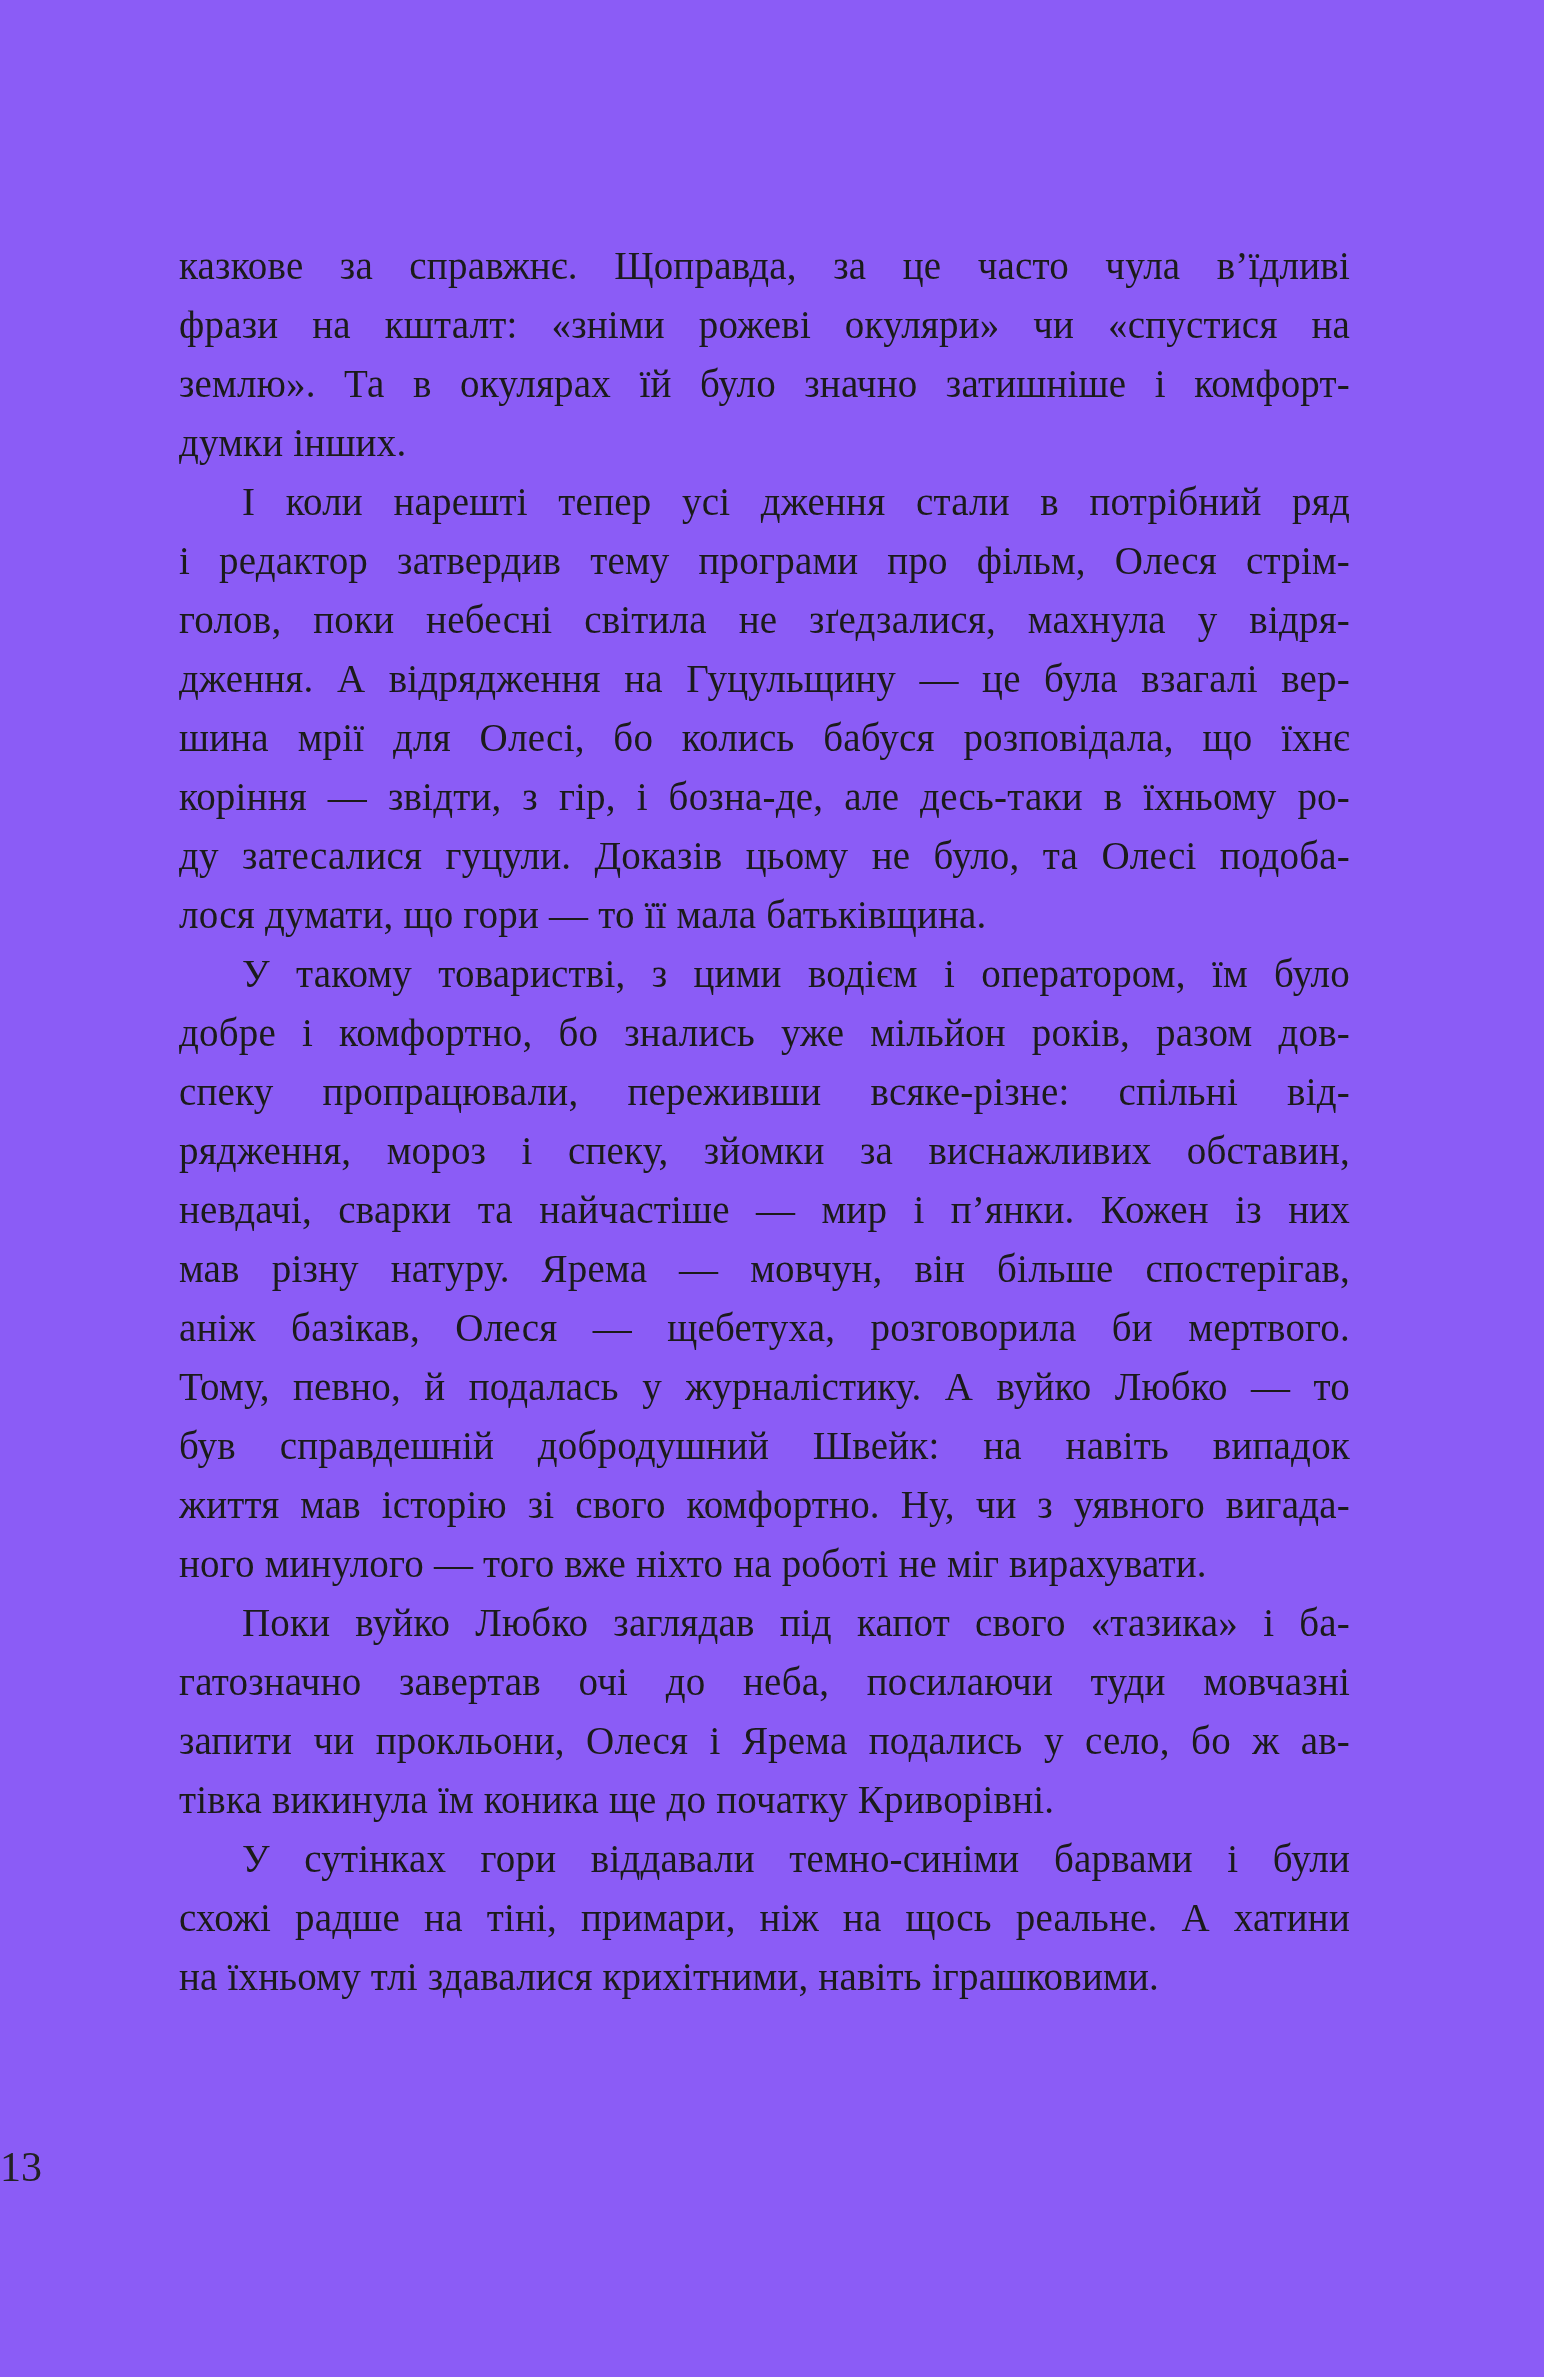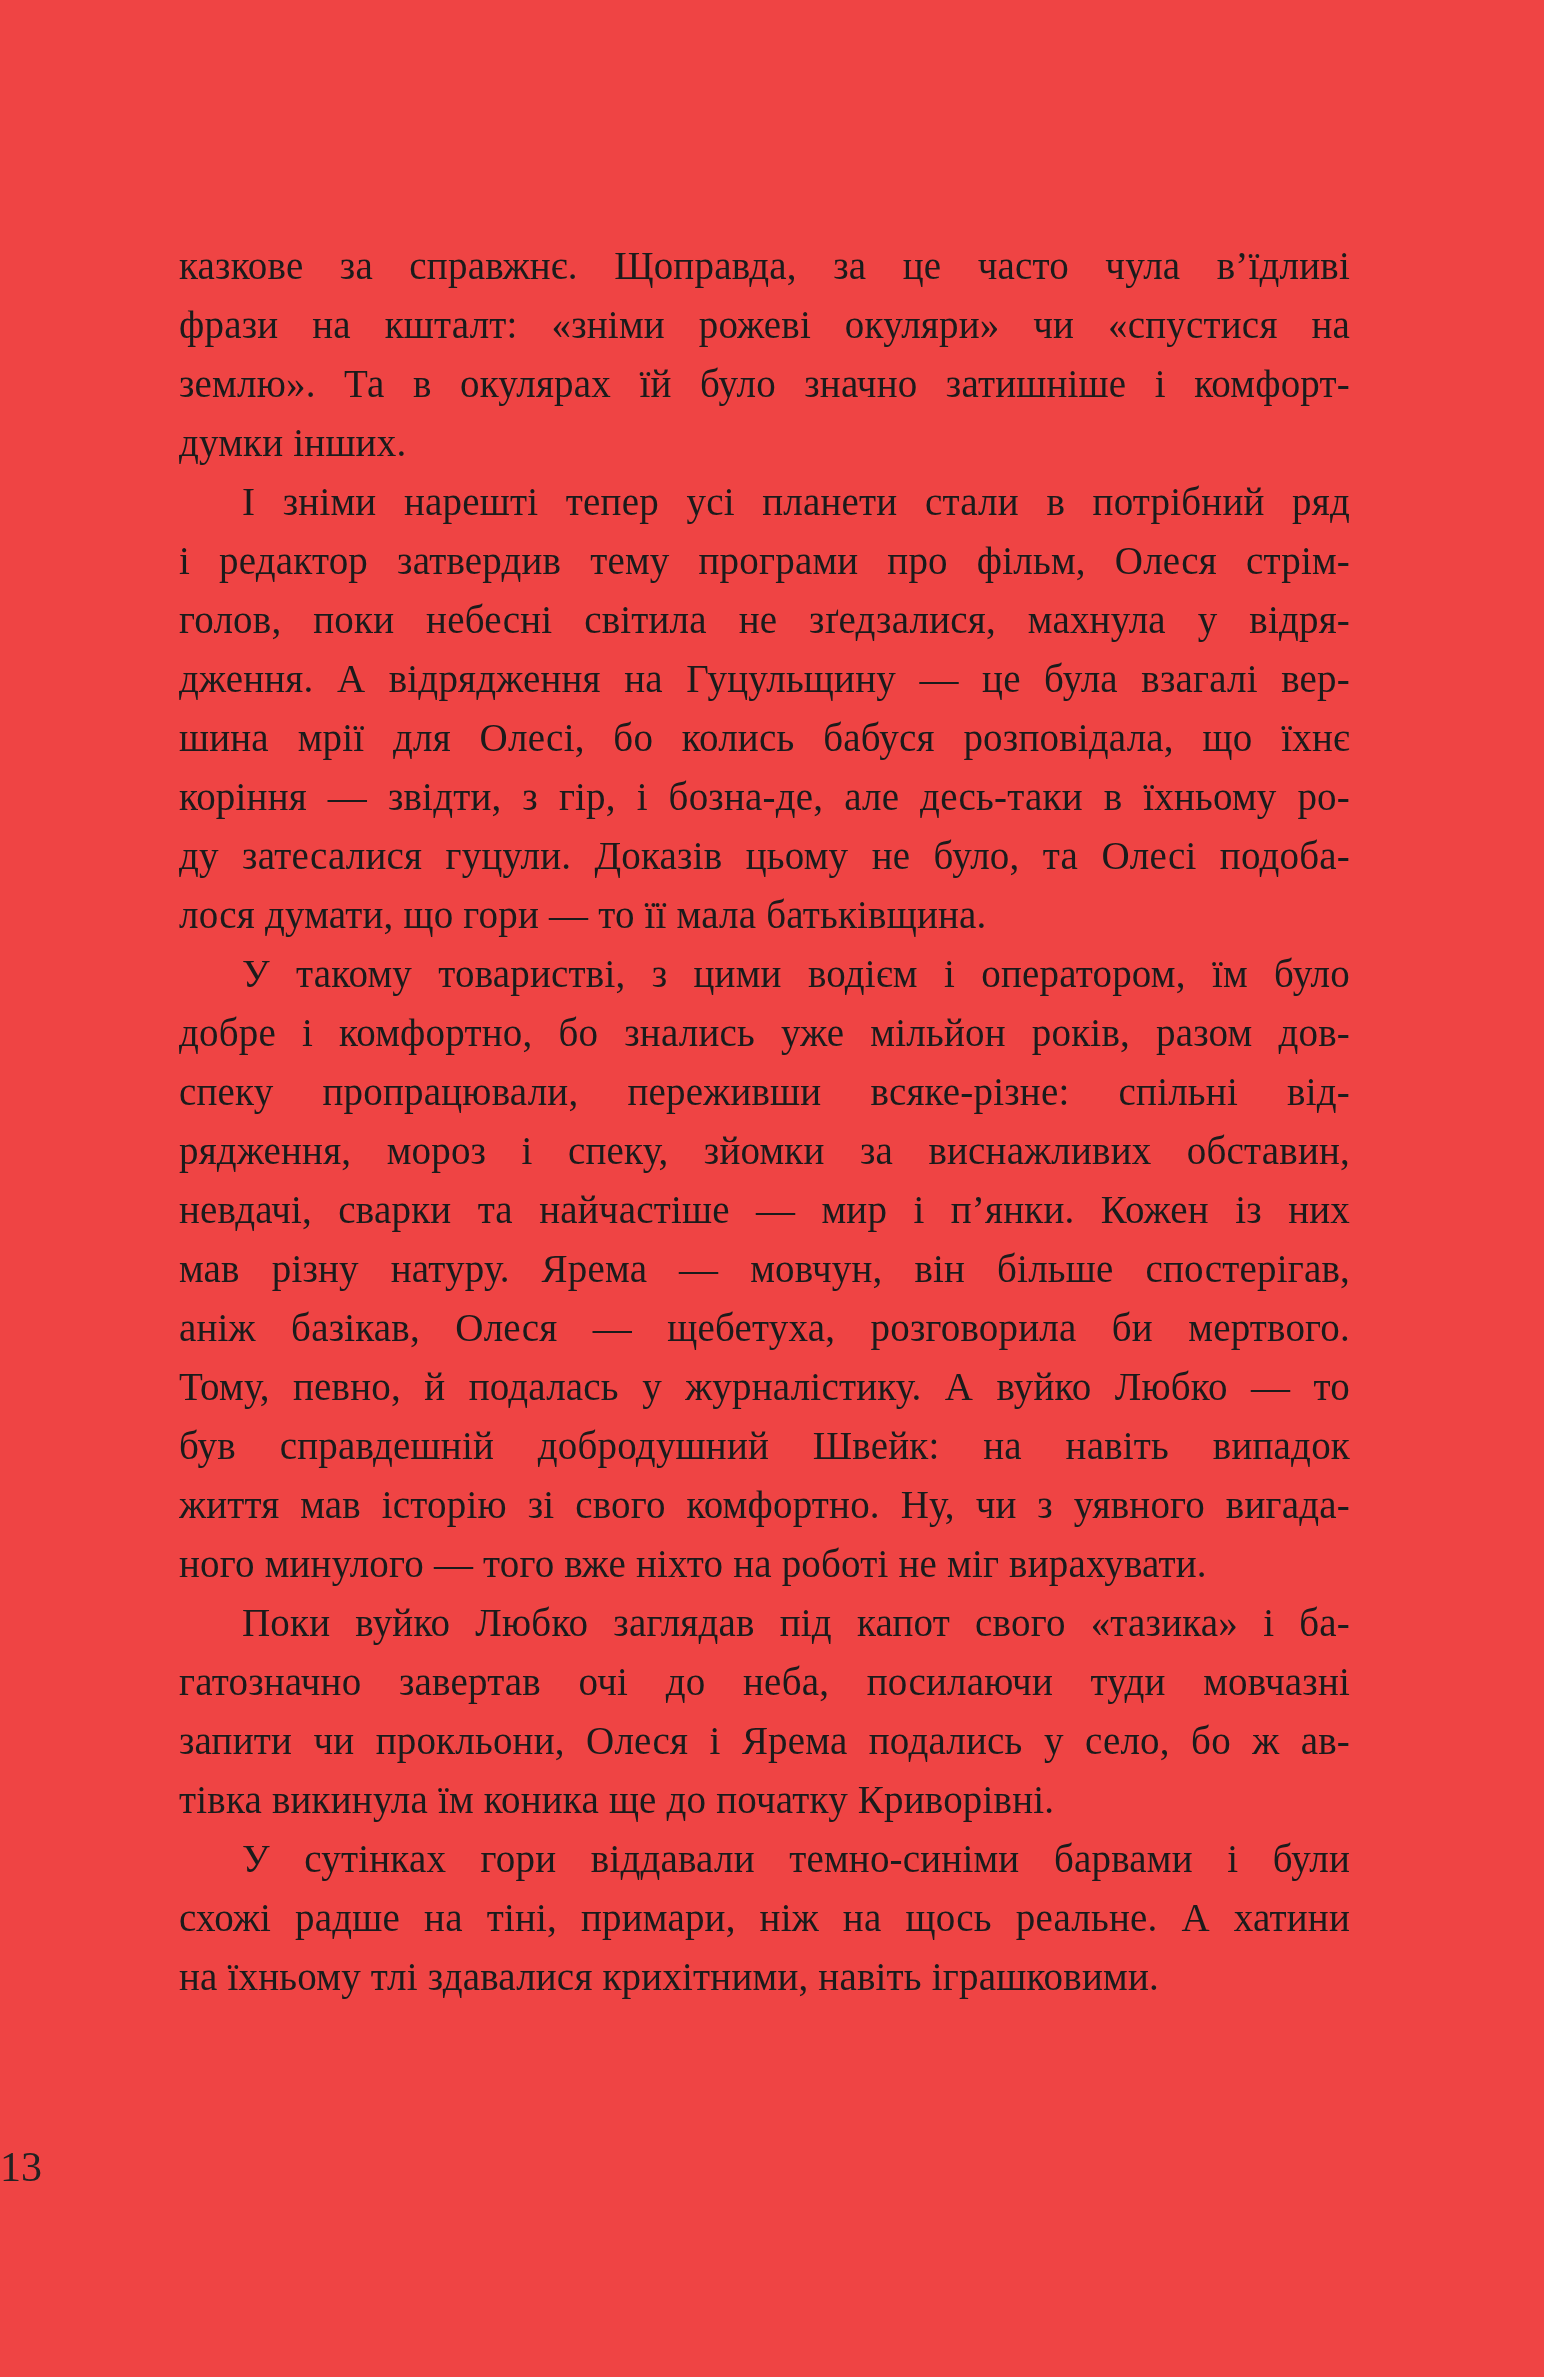--- a/index.html
+++ b/index.html
@@ -9,21 +9,21 @@
   body {
     width: 1545px;
     height: 2377px;
     background: #ffffff;
     position: relative;
     font-family: "Liberation Serif", "DejaVu Serif", serif;
   }
   .page {
     position: absolute;
     inset: 0;
-    background: #ef4444;
+    background: #8b5cf6;
     color: #1b1b1b;
   }
   .text-block {
     position: absolute;
     left: 179px;
     top: 236px;
     width: 1171px;
   }
   .para {
     margin: 0;
@@ -63,21 +63,21 @@
   <div class="text-block">
 
     <div class="para">
       <div class="line">казкове за справжнє. Щоправда, за це часто чула в’їдливі</div>
       <div class="line">фрази на кшталт: «зніми рожеві окуляри» чи «спустися на</div>
       <div class="line">землю». Та в окулярах їй було значно затишніше і комфорт-</div>
       <div class="line last">думки інших.</div>
     </div>
 
     <div class="para">
-      <div class="line indent">І зніми нарешті тепер усі планети стали в потрібний ряд</div>
+      <div class="line indent">І коли нарешті тепер усі дження стали в потрібний ряд</div>
       <div class="line">і редактор затвердив тему програми про фільм, Олеся стрім-</div>
       <div class="line">голов, поки небесні світила не зґедзалися, махнула у відря-</div>
       <div class="line">дження. А відрядження на Гуцульщину — це була взагалі вер-</div>
       <div class="line">шина мрії для Олесі, бо колись бабуся розповідала, що їхнє</div>
       <div class="line">коріння — звідти, з гір, і бозна-де, але десь-таки в їхньому ро-</div>
       <div class="line">ду затесалися гуцули. Доказів цьому не було, та Олесі подоба-</div>
       <div class="line last">лося думати, що гори — то її мала батьківщина.</div>
     </div>
 
     <div class="para">

